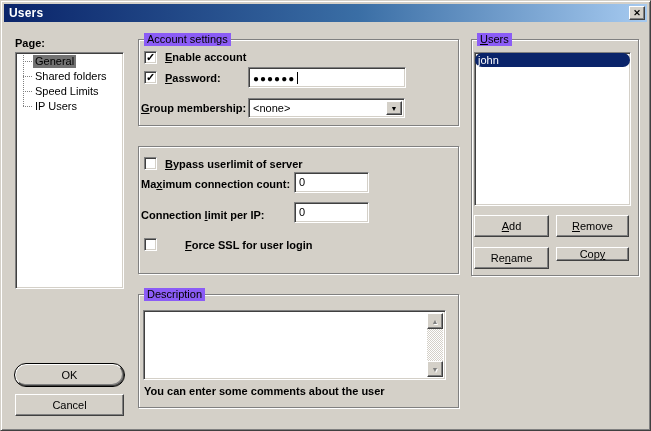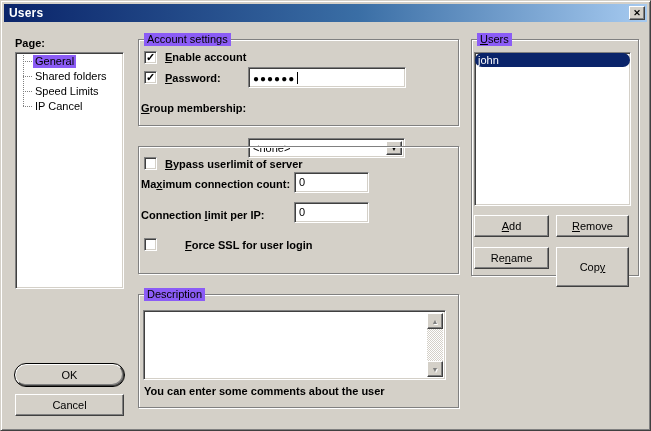--- a/index.html
+++ b/index.html
@@ -52,21 +52,21 @@
   .combo-btn {
     position:absolute; top:2px; right:2px; bottom:2px; width:16px;
     display:flex; align-items:center; justify-content:center; font-size:7px; color:#000;
   }
   
   #page-tree { position:absolute; left:14px; top:51px; width:109px; height:237px; }
   .tree-vline { position:absolute; left:7px; top:2px; height:51px; border-left:1px dotted #808080; }
   .tree-item { position:absolute; left:2px; right:2px; height:15px; display:flex; align-items:center; }
   .tree-item::before { content:""; position:absolute; left:5px; top:7px; width:9px; border-top:1px dotted #808080; }
   .tree-item .lbl { margin-left:15px; padding:0 2px; line-height:13px; }
-  .tree-item.selected .lbl { background:#8b5cf6; }
+  .tree-item.selected .lbl { background:#737373; }
   
   #users-list { position:absolute; left:473px; top:51px; width:157px; height:154px; }
   .list-row { height:14px; line-height:14px; padding-left:3px; }
   .list-row.selected { background:#0a246a; color:#fff;border-radius:7px; }
   
   .scrollbar { position:absolute; top:2px; right:2px; bottom:2px; width:16px; background:repeating-conic-gradient(#fff 0% 25%, #d4d0c8 0% 50%) 0 0 / 2px 2px; }
   .sb-btn { position:absolute; left:0; width:16px; height:16px; display:flex; align-items:center; justify-content:center; font-size:7px; color:#808080; text-shadow:1px 1px 0 #fff; }
   .sb-up { top:0; } .sb-down { bottom:0; }
   u { text-decoration:underline; }
 </style>
@@ -89,21 +89,21 @@
     <div class="tree-item selected" style="top:1px;">
       <span class="lbl">General</span>
     </div>
     <div class="tree-item" style="top:16px;">
       <span class="lbl">Shared folders</span>
     </div>
     <div class="tree-item" style="top:31px;">
       <span class="lbl">Speed Limits</span>
     </div>
     <div class="tree-item" style="top:46px;">
-      <span class="lbl">IP Cancel</span>
+      <span class="lbl">IP Users</span>
     </div>
   </div>
 
   <div class="btn raised default-btn" style="left:14px; top:363px; width:109px; height:22px;border-radius:11px;">OK</div>
   <div class="btn raised" style="left:14px; top:393px; width:109px; height:22px;">Cancel</div>
 
   <div class="group" style="left:137px; top:38px; width:321px; height:87px;">
     <span class="group-title">Account settings</span>
   </div>
   <div class="checkbox" style="left:143px; top:50px;">
@@ -114,21 +114,21 @@
   <div class="checkbox" style="left:143px; top:70px;">
     <span class="check">✓</span>
   </div>
   <div class="label" style="left:164px; top:71px;"><u>P</u>assword:</div>
   <div class="field sunken" style="left:247px; top:66px; width:158px; height:21px;">
     <span class="field-text pw-text">●●●●●●</span>
     <span class="caret" style="left:48px;"></span>
   </div>
 
   <div class="label" style="left:140px; top:101px;"><u>G</u>roup membership:</div>
-  <div class="field sunken" style="left:247px; top:97px; width:157px; height:20px;margin-top:40px;">
+  <div class="field sunken" style="left:247px; top:97px; width:157px; height:20px;">
     <span class="field-text">&lt;none&gt;</span>
     <div class="combo-btn raised">
       <span>▼</span>
     </div>
   </div>
 
   <div class="group" style="left:137px; top:145px; width:321px; height:128px;"></div>
   <div class="checkbox" style="left:143px; top:156px;"></div>
   <div class="label" style="left:164px; top:157px;"><u>B</u>ypass userlimit of server</div>
 
@@ -163,15 +163,15 @@
 
   <div class="group" style="left:470px; top:38px; width:168px; height:237px;">
     <span class="group-title"><u>U</u>sers</span>
   </div>
   <div id="users-list" class="sunken">
     <div class="list-row selected">john</div>
   </div>
   <div class="btn raised" style="left:473px; top:214px; width:75px; height:22px;"><u>A</u>dd</div>
   <div class="btn raised" style="left:555px; top:214px; width:73px; height:22px;"><u>R</u>emove</div>
   <div class="btn raised" style="left:473px; top:246px; width:75px; height:22px;">Re<u>n</u>ame</div>
-  <div class="btn raised" style="left:555px; top:246px; width:73px; height:40px;">Cop<u>y</u></div>
+  <div class="btn raised" style="left:555px; top:246px; width:73px; height:14px;">Cop<u>y</u></div>
 
 </div>
 
 </body></html>

